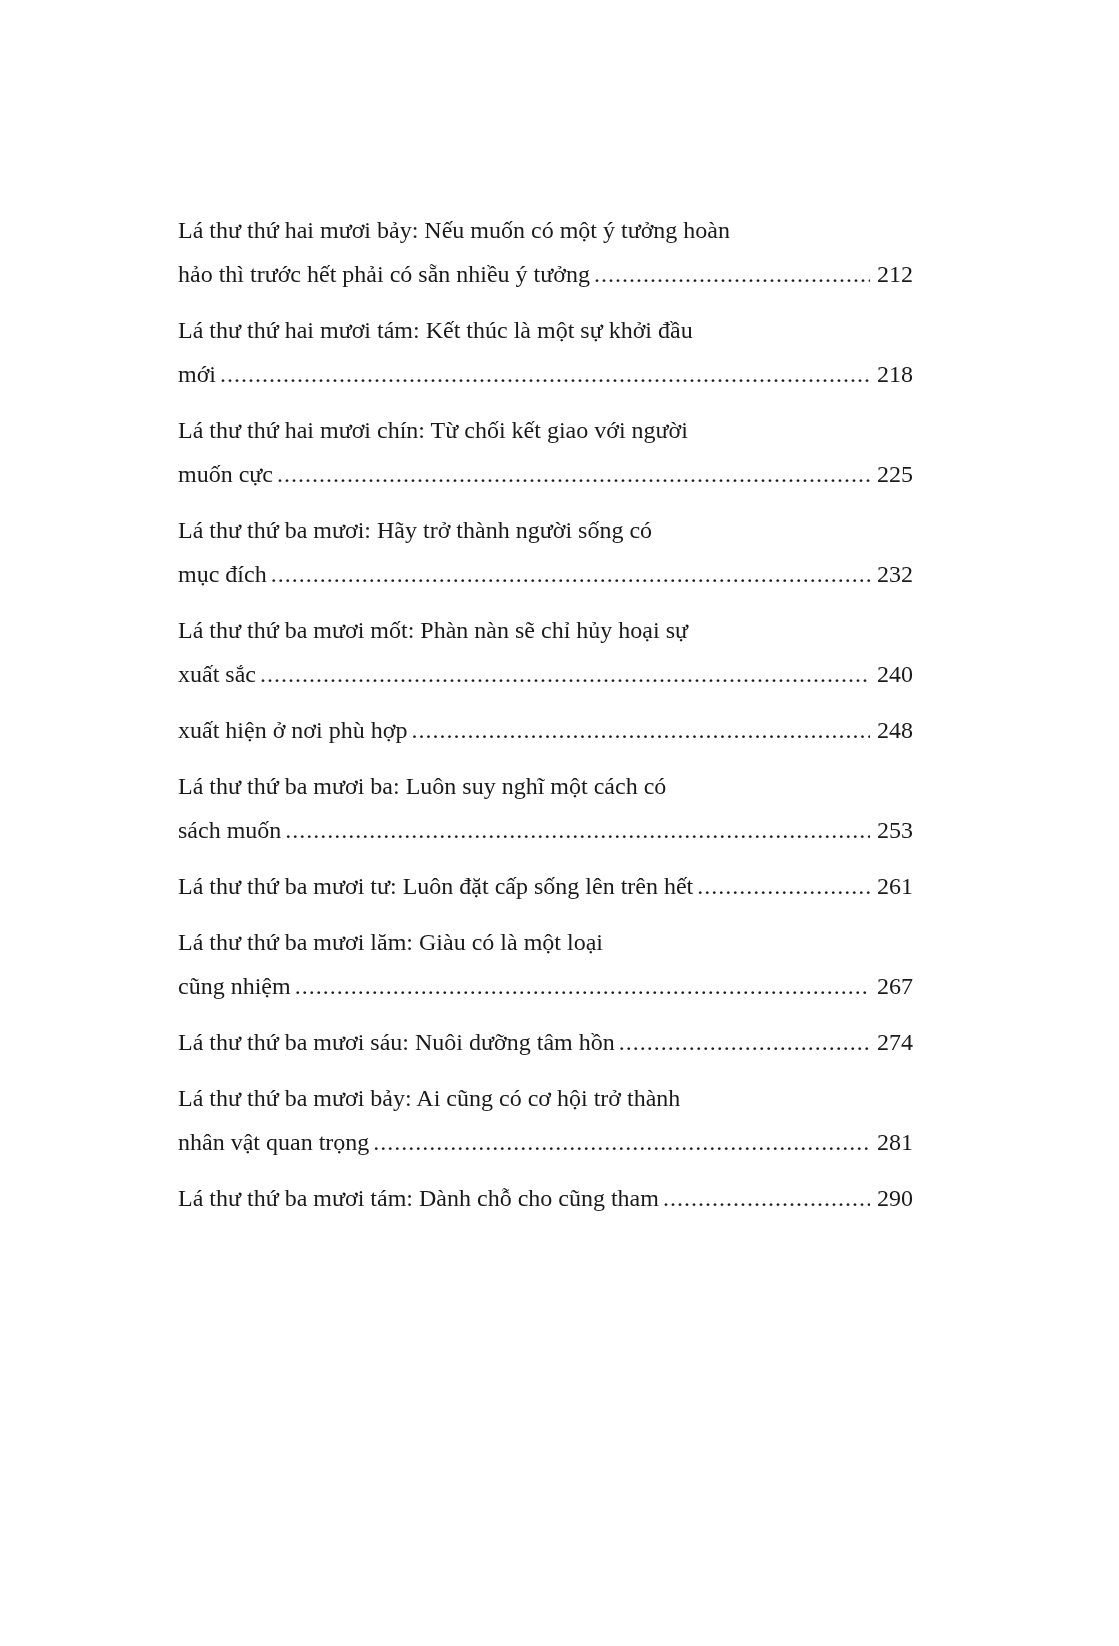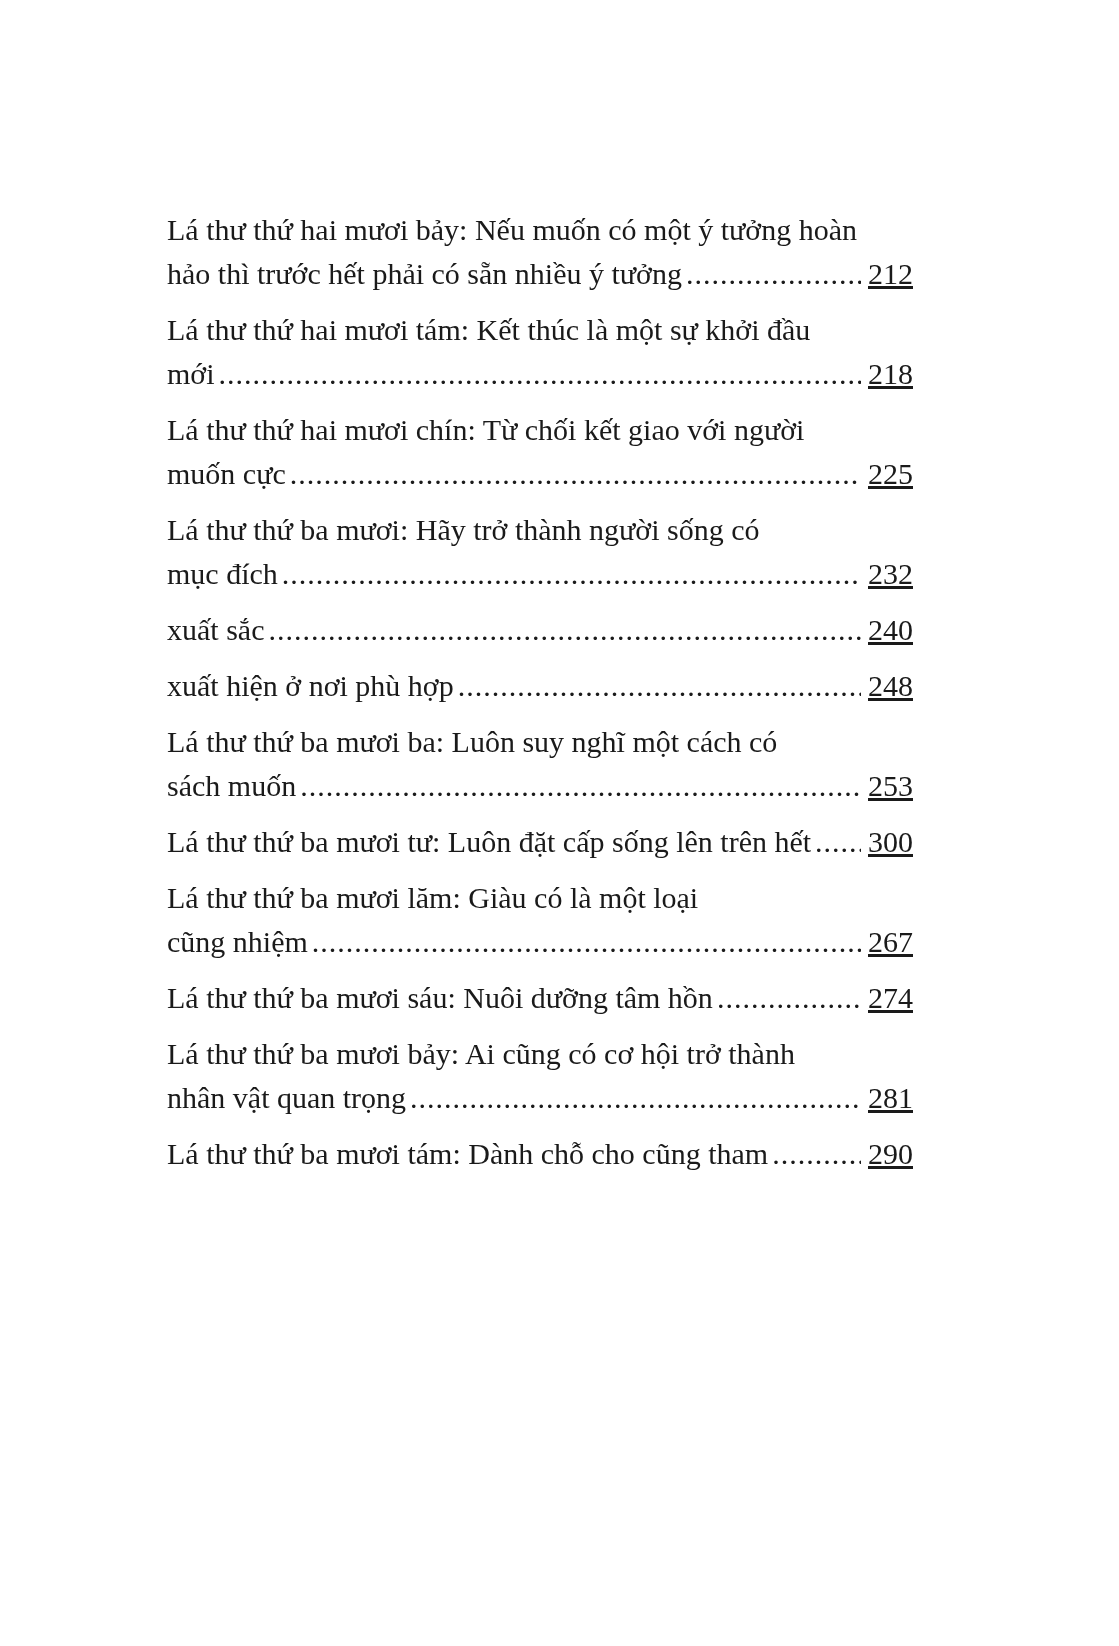--- a/index.html
+++ b/index.html
@@ -15,23 +15,24 @@
     color: #1a1a1a;
     overflow: hidden;
   }
   .toc {
     position: absolute;
     left: 167px;
     top: 208px;
     width: 746px;
   }
   .entry {
-    font-size: 30px;
+    font-size: 24px;
     line-height: 44px;
     margin-bottom: 12px;
+    margin-left: 11px;
   }
   .first-line {
     white-space: nowrap;
   }
   .last-line {
     display: flex;
     align-items: flex-start;
   }
   .entry-text {
     flex: 0 0 auto;
@@ -44,21 +45,20 @@
     white-space: nowrap;
     margin: 0 7px 0 4px;
     letter-spacing: 1px;
   }
   .leader::after {
     content: "...................................................................................................................................................................";
   }
   .page-num {
     flex: 0 0 auto;
     white-space: nowrap;
-    text-decoration: underline;
   }
 </style>
 </head>
 <body>
 
 <div class="toc" id="toc">
     <div class="entry">
       <div class="first-line">Lá thư thứ hai mươi bảy: Nếu muốn có một ý tưởng hoàn</div>
       <div class="last-line">
         <span class="entry-text">hảo thì trước hết phải có sẵn nhiều ý tưởng</span>
@@ -84,20 +84,21 @@
     </div>
     <div class="entry">
       <div class="first-line">Lá thư thứ ba mươi: Hãy trở thành người sống có</div>
       <div class="last-line">
         <span class="entry-text">mục đích</span>
         <span class="leader"></span>
         <span class="page-num">232</span>
       </div>
     </div>
     <div class="entry">
+      <div class="first-line">Lá thư thứ ba mươi mốt: Phàn nàn sẽ chỉ hủy hoại sự</div>
       <div class="last-line">
         <span class="entry-text">xuất sắc</span>
         <span class="leader"></span>
         <span class="page-num">240</span>
       </div>
     </div>
     <div class="entry">
       <div class="last-line">
         <span class="entry-text">xuất hiện ở nơi phù hợp</span>
         <span class="leader"></span>
@@ -109,21 +110,21 @@
       <div class="last-line">
         <span class="entry-text">sách muốn</span>
         <span class="leader"></span>
         <span class="page-num">253</span>
       </div>
     </div>
     <div class="entry">
       <div class="last-line">
         <span class="entry-text">Lá thư thứ ba mươi tư: Luôn đặt cấp sống lên trên hết</span>
         <span class="leader"></span>
-        <span class="page-num">300</span>
+        <span class="page-num">261</span>
       </div>
     </div>
     <div class="entry">
       <div class="first-line">Lá thư thứ ba mươi lăm: Giàu có là một loại</div>
       <div class="last-line">
         <span class="entry-text">cũng nhiệm</span>
         <span class="leader"></span>
         <span class="page-num">267</span>
       </div>
     </div>

